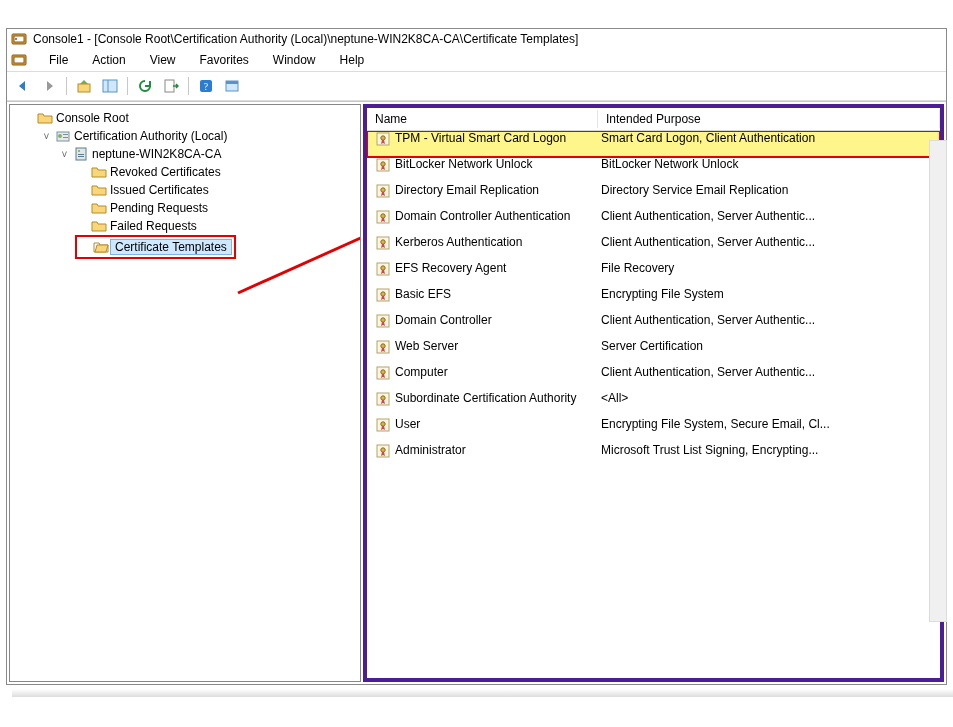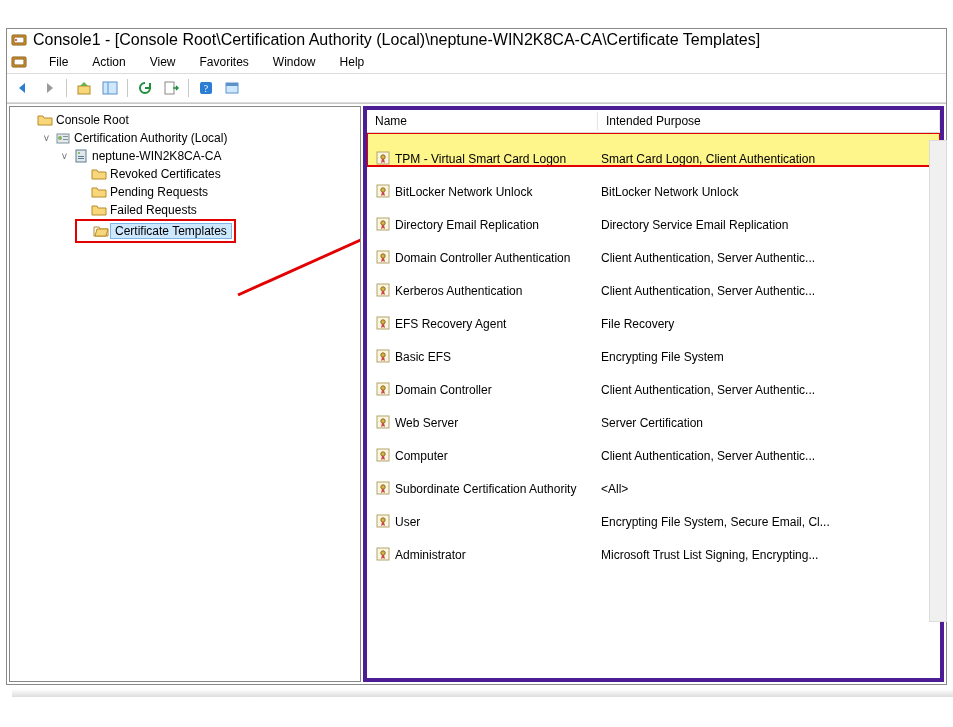--- a/index.html
+++ b/index.html
@@ -1,20 +1,20 @@
 <!DOCTYPE html>
 <html><head>
 <meta charset="utf-8">
 <style>
 html,body{margin:0;padding:0;font-family:"Segoe UI",Tahoma,sans-serif;font-size:12px;color:#000;background:#fff}
 .page{width:953px;height:727px;position:relative;box-sizing:border-box;padding:28px 6px 42px 6px}
 .window{border:1px solid #8a8a8a;width:100%;height:100%;display:flex;flex-direction:column;background:#fff;box-sizing:border-box}
 .titlebar{display:flex;align-items:center;gap:6px;padding:2px 4px;background:#fff}
 .titlebar .icon{width:16px;height:16px}
-.titlebar .title{font-size:16px}
+.titlebar .title{font-size:12px}
 .menubar{display:flex;align-items:center;gap:8px;padding:2px 4px;border-bottom:1px solid #dcdcdc}
 .menubar .item{padding:2px 8px;cursor:default}
 .menubar .iconbox{width:16px;height:16px;margin-right:6px}
 .toolbar{display:flex;align-items:center;gap:2px;padding:2px 4px;border-bottom:1px solid #dcdcdc}
 .tbtn{width:22px;height:22px;border:1px solid transparent;display:flex;align-items:center;justify-content:center;border-radius:2px}
 .tsep{width:1px;height:18px;background:#c8c8c8;margin:0 3px}
 .body{flex:1;display:flex;min-height:0;border-top:1px solid #c8c8c8}
 .treepane{width:352px;min-width:352px;box-sizing:border-box;padding:4px 11px;overflow:auto;border-right:1px solid #c8c8c8;margin:2px 1px 2px 2px;border:1px solid #878787;position:relative;border-right-width:1px}
 .listpane{flex:1;min-width:0;display:flex;flex-direction:column;margin:2px 2px 2px 1px;border:4px solid #4c1d95;overflow:hidden}
 .tree{list-style:none;margin:0;padding:0}
@@ -22,21 +22,21 @@
 .node{display:flex;align-items:center;gap:3px;height:18px;white-space:nowrap;padding:0 2px}
 .exp{width:11px;height:11px;display:inline-flex;align-items:center;justify-content:center;color:#666;font-size:10px;user-select:none}
 .nicon{width:16px;height:16px}
 .sel{background:#cde8ff;border:1px solid #7eb4ea;border-radius:0;padding:0 4px;margin-left:-2px}
 .redbox{border:2px solid #e20000}
 .listhdr{display:flex;align-items:center;height:22px;border-bottom:1px solid #d8d8d8;user-select:none;background:#fff}
 .col{padding:2px 8px;border-right:1px solid #e5e5e5;font-size:12px;color:#000}
 .col.name{width:214px;min-width:214px}
 .col.purp{flex:1}
 .listbody{flex:1;overflow:auto}
-.row{display:flex;align-items:flex-end;height:33px;white-space:nowrap}
+.row{display:flex;align-items:flex-start;height:26px;white-space:nowrap}
 .row .cicon{width:16px;height:16px;margin:0 4px 0 8px;flex-shrink:0}
 .row .cname{width:198px;min-width:198px;overflow:hidden;text-overflow:ellipsis}
 .row .cpurp{flex:1;padding-left:8px;overflow:hidden;text-overflow:ellipsis}
 .row.hi{background:#fff68b}
 .row.hi.box{outline:2px solid #e20000;outline-offset:-1px}
 .arrow{position:absolute;left:224px;top:112px;width:180px;height:80px;pointer-events:none}
 .shadow{position:absolute;left:12px;right:0;bottom:30px;height:8px;background:linear-gradient(#0000,#0002)}
 .scroll{position:absolute;right:6px;top:140px;width:16px;height:480px;background:#f0f0f0;border:1px solid #dcdcdc}
 
 svg{display:block}
@@ -180,20 +180,31 @@
                           </div>
                         </li>
                       <li>
                           <div class="node">
                             <span class="exp"></span>
                             <span class="nicon">
                               <svg width="16" height="16" viewBox="0 0 16 16">
                                 <path d="M1 4h5l1 2h8v7H1z" fill="#f7d77a" stroke="#b78b2a"></path>
                               </svg>
                             </span>
+                            <span>Issued Certificates</span>
+                          </div>
+                        </li>
+                      <li>
+                          <div class="node">
+                            <span class="exp"></span>
+                            <span class="nicon">
+                              <svg width="16" height="16" viewBox="0 0 16 16">
+                                <path d="M1 4h5l1 2h8v7H1z" fill="#f7d77a" stroke="#b78b2a"></path>
+                              </svg>
+                            </span>
                             <span>Pending Requests</span>
                           </div>
                         </li>
                       <li>
                           <div class="node">
                             <span class="exp"></span>
                             <span class="nicon">
                               <svg width="16" height="16" viewBox="0 0 16 16">
                                 <path d="M1 4h5l1 2h8v7H1z" fill="#f7d77a" stroke="#b78b2a"></path>
                               </svg>

